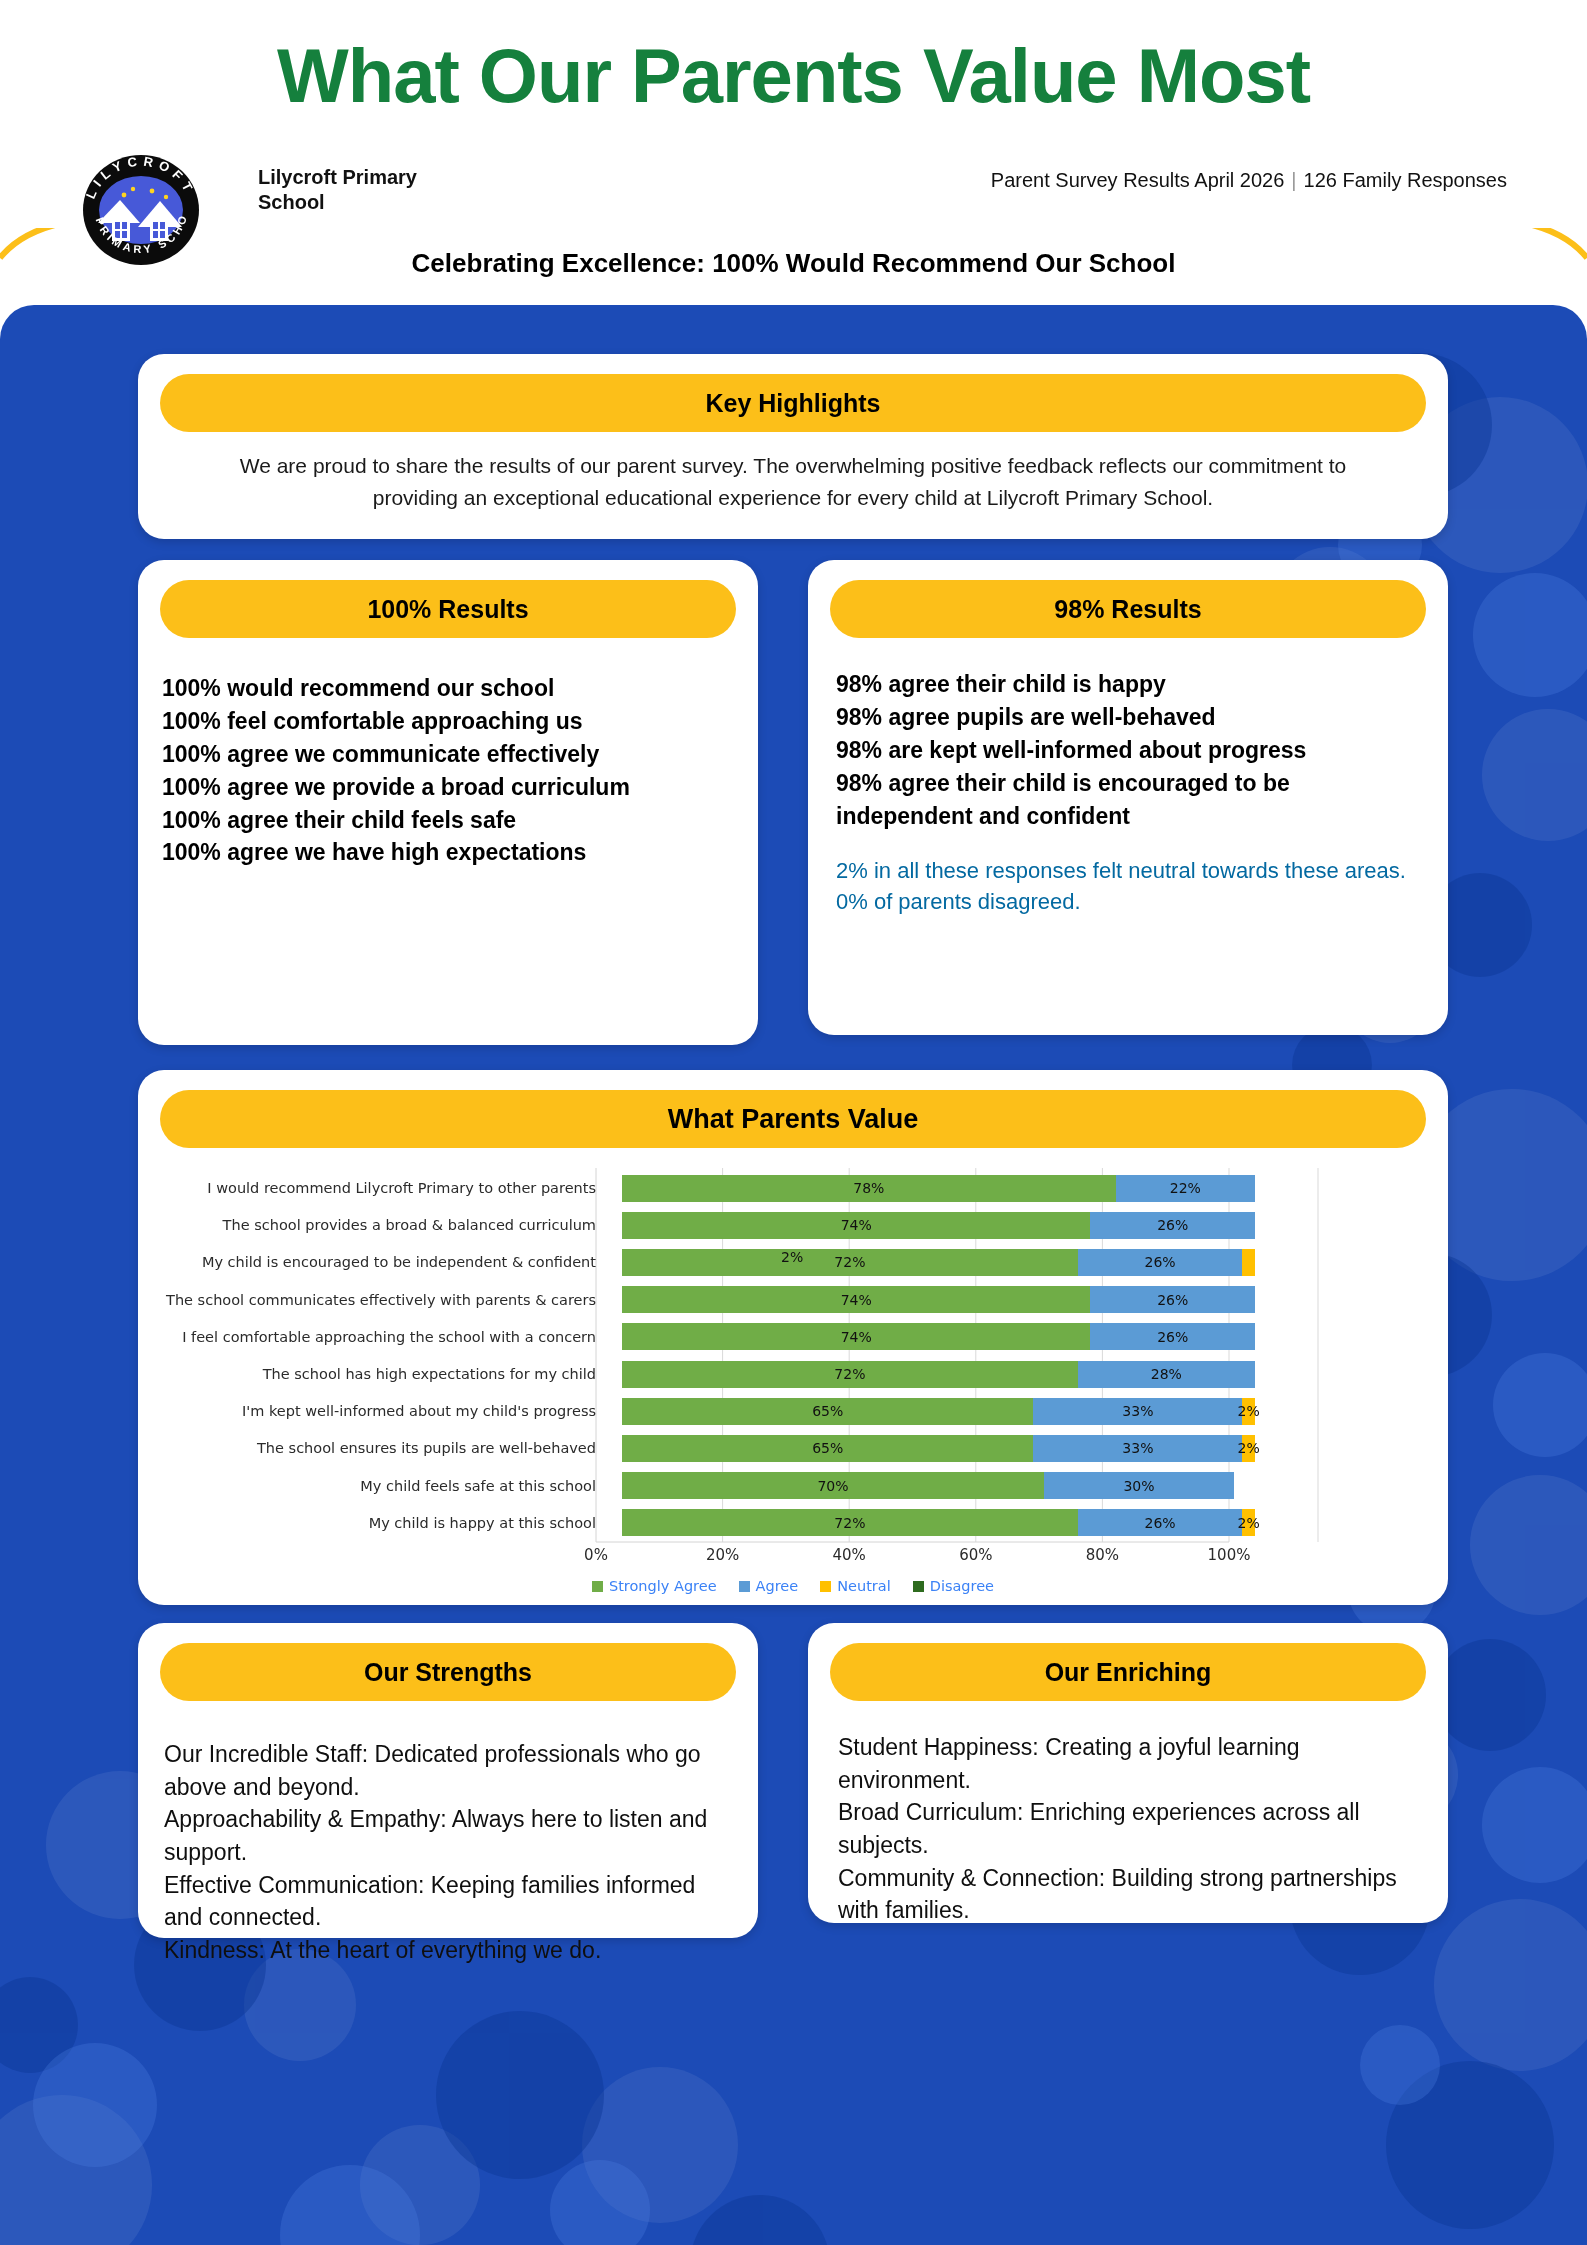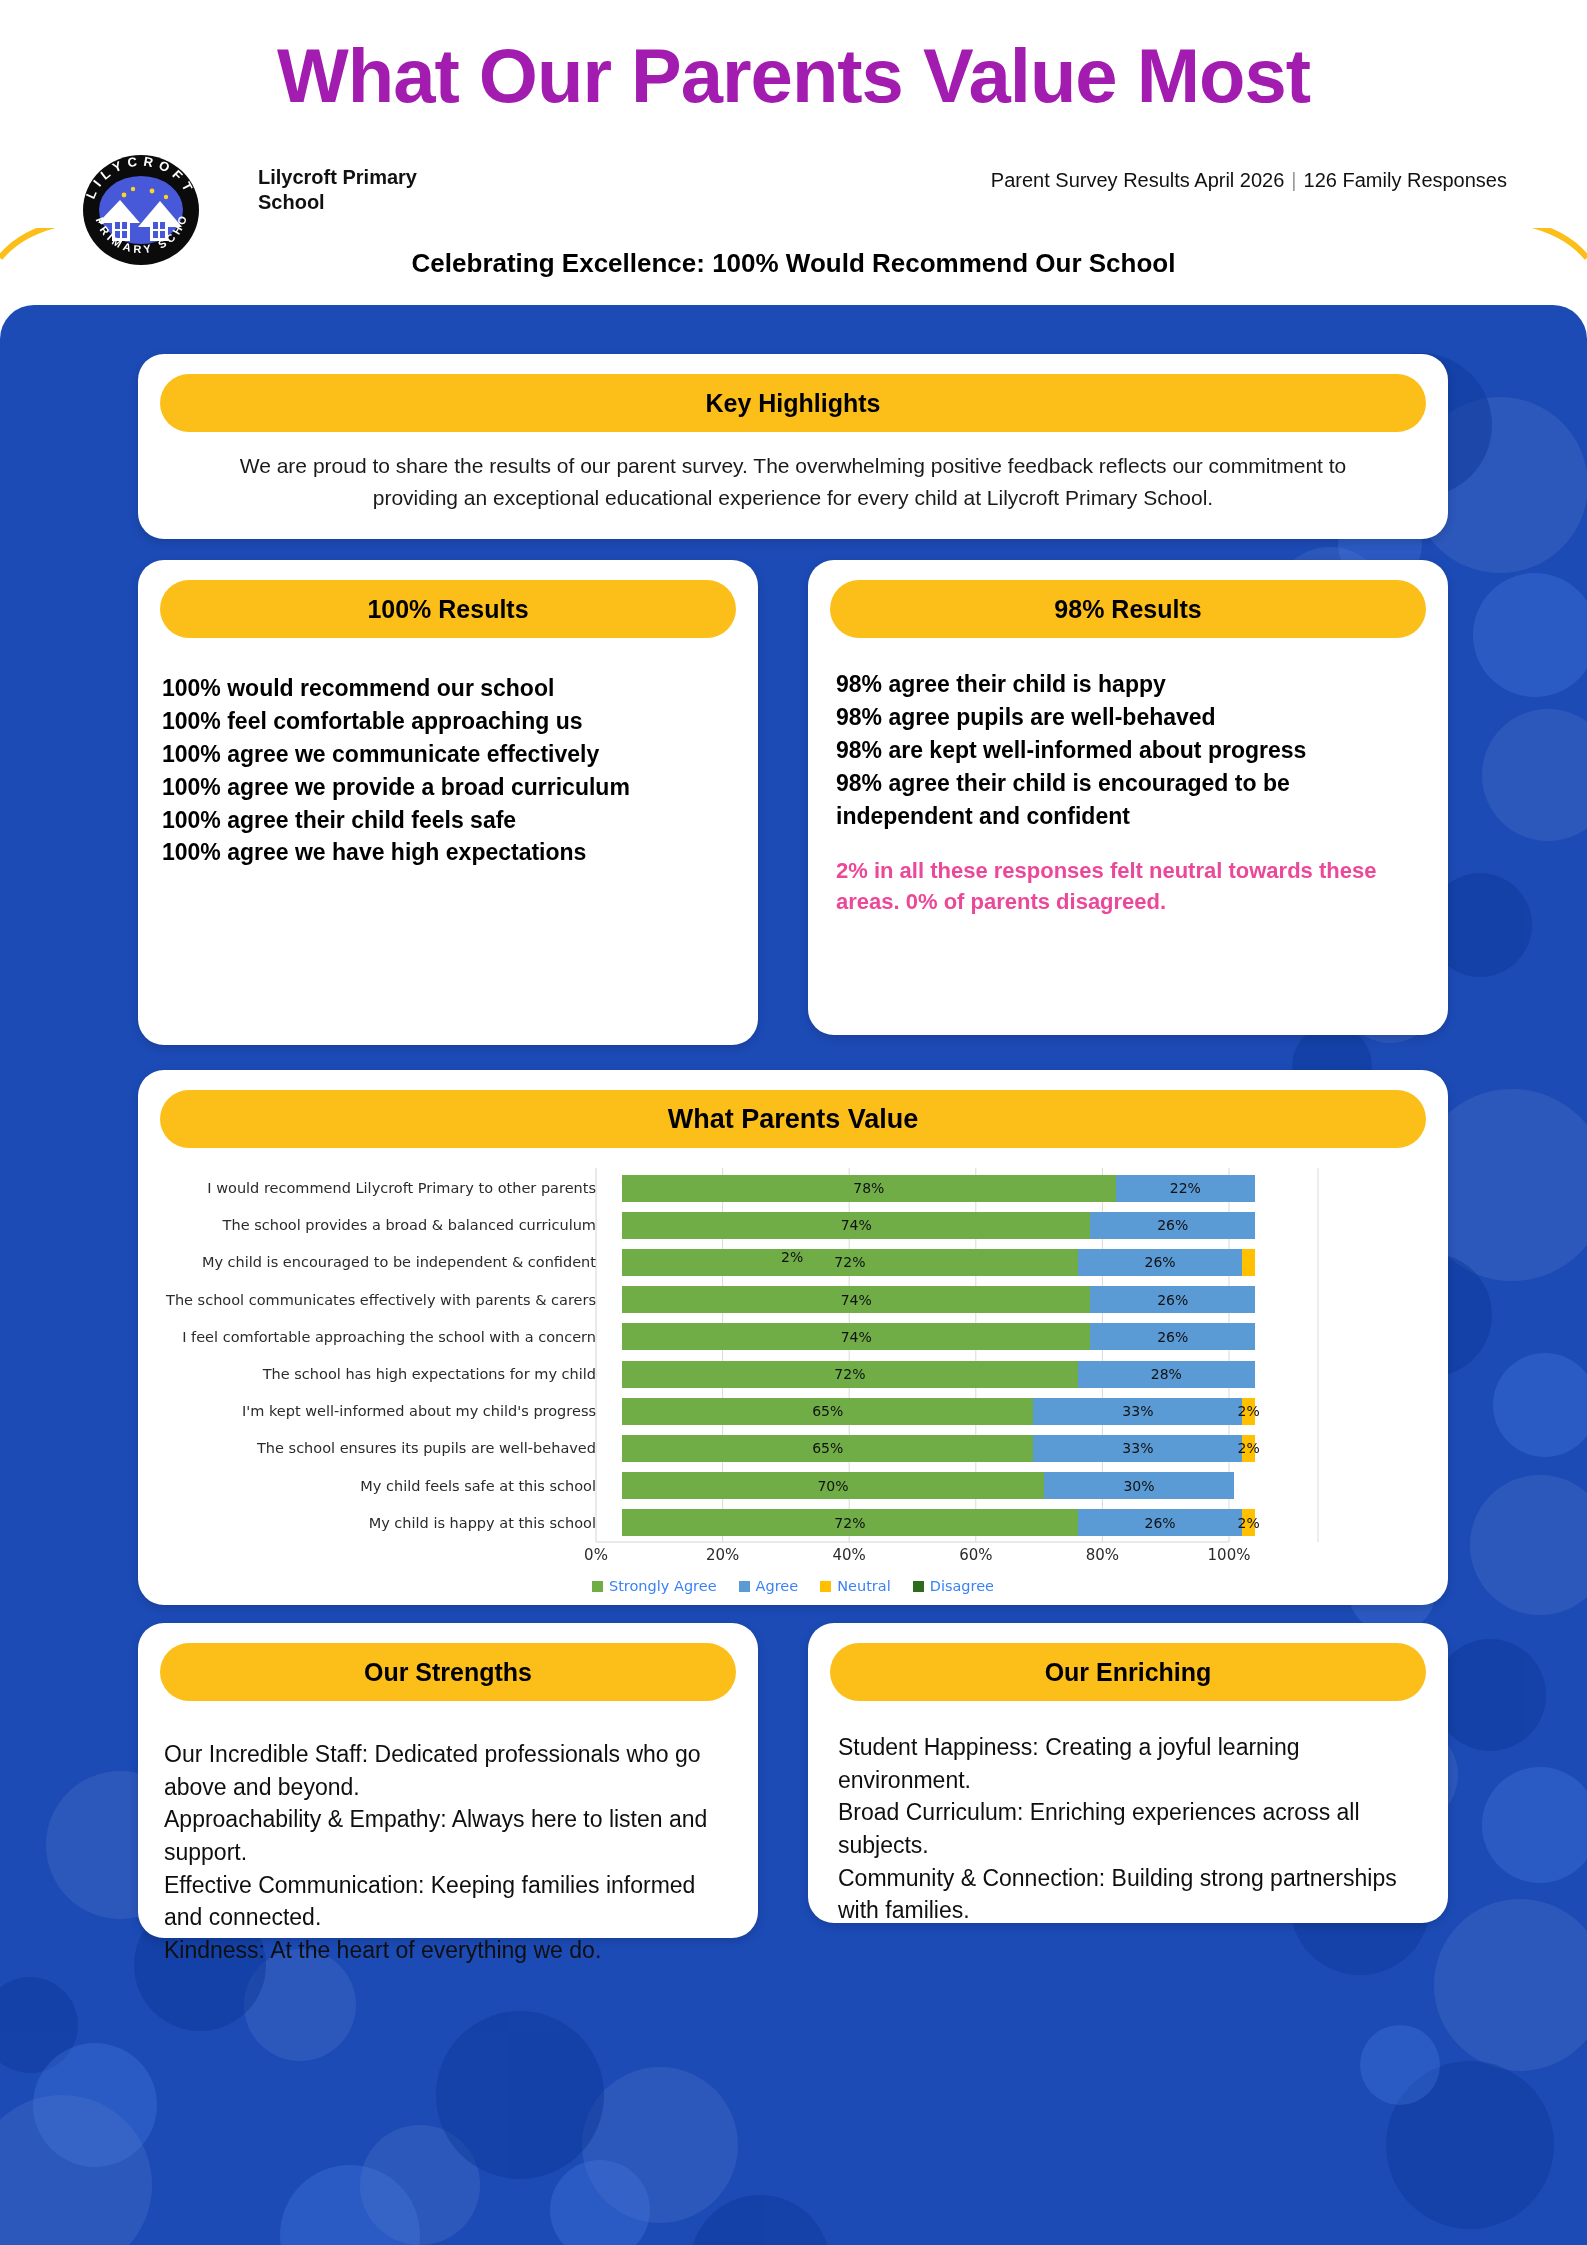--- a/index.html
+++ b/index.html
@@ -10,21 +10,21 @@
     overflow: hidden;
   }
   .poster { position: relative; width: 1587px; height: 2245px; background: #ffffff; }
 
   
   .header { position: relative; width: 100%; height: 228px; background: #ffffff; z-index: 5; }
   .title {
     position: absolute; left: 0; right: 0; top: 38px;
     text-align: center;
     font-size: 76px; font-weight: bold; letter-spacing: -1px;
-    color: #a21caf; line-height: 1.0;
+    color: #15803d; line-height: 1.0;
     font-family: "Liberation Sans", sans-serif;
   }
   .header-row {
     position: absolute; left: 0; right: 0; top: 155px;
     height: 70px;
   }
   .logo-wrap { position: absolute; left: 80px; top: -6px; width: 122px; height: 122px; z-index: 9; }
   .school-name {
     position: absolute; left: 258px; top: 10px;
     font-size: 20px; font-weight: bold; color: #111; line-height: 1.25;
@@ -72,21 +72,21 @@
   .intro-text {
     text-align: center; font-size: 21px; color: #1a1a1a; line-height: 1.5;
     padding: 0 36px;
   }
 
   
   #card-100 { left: 138px; top: 255px; width: 620px; height: 485px; }
   #card-98  { left: 808px; top: 255px; width: 640px; height: 475px; }
   .result-list { font-size: 23px; font-weight: bold; color: #000; line-height: 1.43; }
   .result-list .row { display: block; }
-  .result-note { margin-top: 24px; font-size: 22px; font-weight: bold; color: #ec4899; line-height: 1.38; }
+  .result-note { margin-top: 24px; font-size: 22px; font-weight: normal; color: #0369a1; line-height: 1.38; }
   #card-100 .card-body { top: 112px; left: 24px; right: 22px; }
   #card-98 .card-body  { top: 108px; left: 28px; right: 22px; }
 
   
   #card-chart { left: 138px; top: 765px; width: 1310px; height: 535px; }
   #card-chart .card-head { font-size: 27px; }
   .chart-area { position: absolute; left: 0; right: 0; top: 94px; height: 440px; }
 
   .chart-grid { position: absolute; left: 0; top: 0; width: 1310px; height: 440px; }
 

